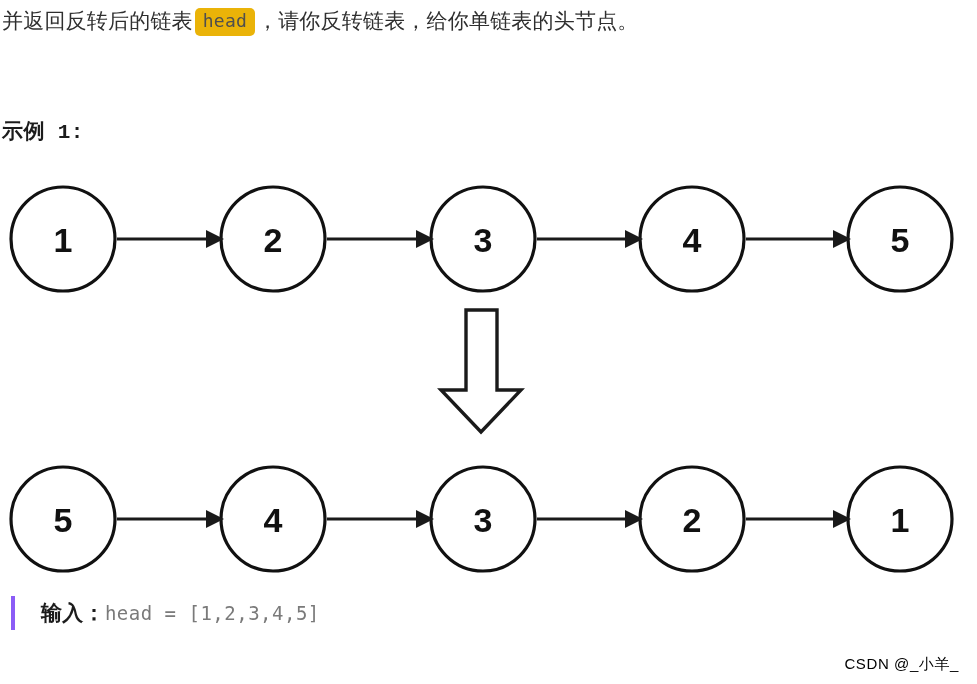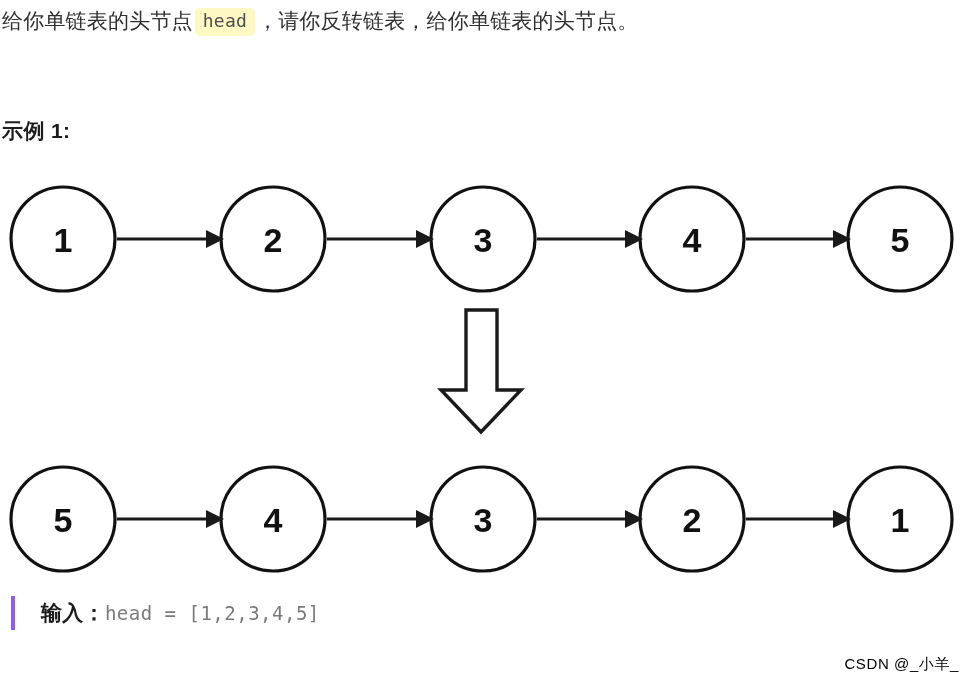--- a/index.html
+++ b/index.html
@@ -24,40 +24,41 @@
     top: 4px;
     width: 970px;
     font-size: 21px;
     line-height: 34px;
     letter-spacing: 0.2px;
     color: #2f2f2f;
     white-space: nowrap;
   }
   .inline-code {
     display: inline-block;
-    background: #fef9c3;
+    background: #eab308;
     border-radius: 5px;
     padding: 1px 8px 3px 8px;
     margin: 0 2px;
     font-family: "DejaVu Sans Mono", "Liberation Mono", monospace;
     font-size: 18px;
     line-height: 24px;
     color: #4f4f4f;
     vertical-align: 1px;
   }
 
   
   .example-heading {
     position: absolute;
     left: 2px;
     top: 117px;
     font-size: 21px;
     font-weight: bold;
     color: #1c1c1c;
     letter-spacing: 0.4px;
+    font-family: Liberation Mono, monospace;
   }
 
   
   .figure {
     position: absolute;
     left: 0;
     top: 160px;
     width: 977px;
     height: 425px;
   }
@@ -123,21 +124,21 @@
     font-size: 15px;
     color: #000000;
     letter-spacing: 0.6px;
     user-select: none;
   }
 </style>
 </head>
 <body>
 
 <div class="statement">
-  <span>给你单链表的头节点</span><span class="inline-code">head</span><span>，请你反转链表，给你单链表的头节点。</span>
+  <span>并返回反转后的链表</span><span class="inline-code">head</span><span>，请你反转链表，给你单链表的头节点。</span>
 </div>
 
 <div class="example-heading">示例 1:</div>
 
 <div class="figure">
   <svg width="977" height="425" viewBox="0 0 977 425" xmlns="http://www.w3.org/2000/svg">
 
     <g>
       <g>
         <circle class="node-circle" cx="63" cy="79" r="52"></circle>

